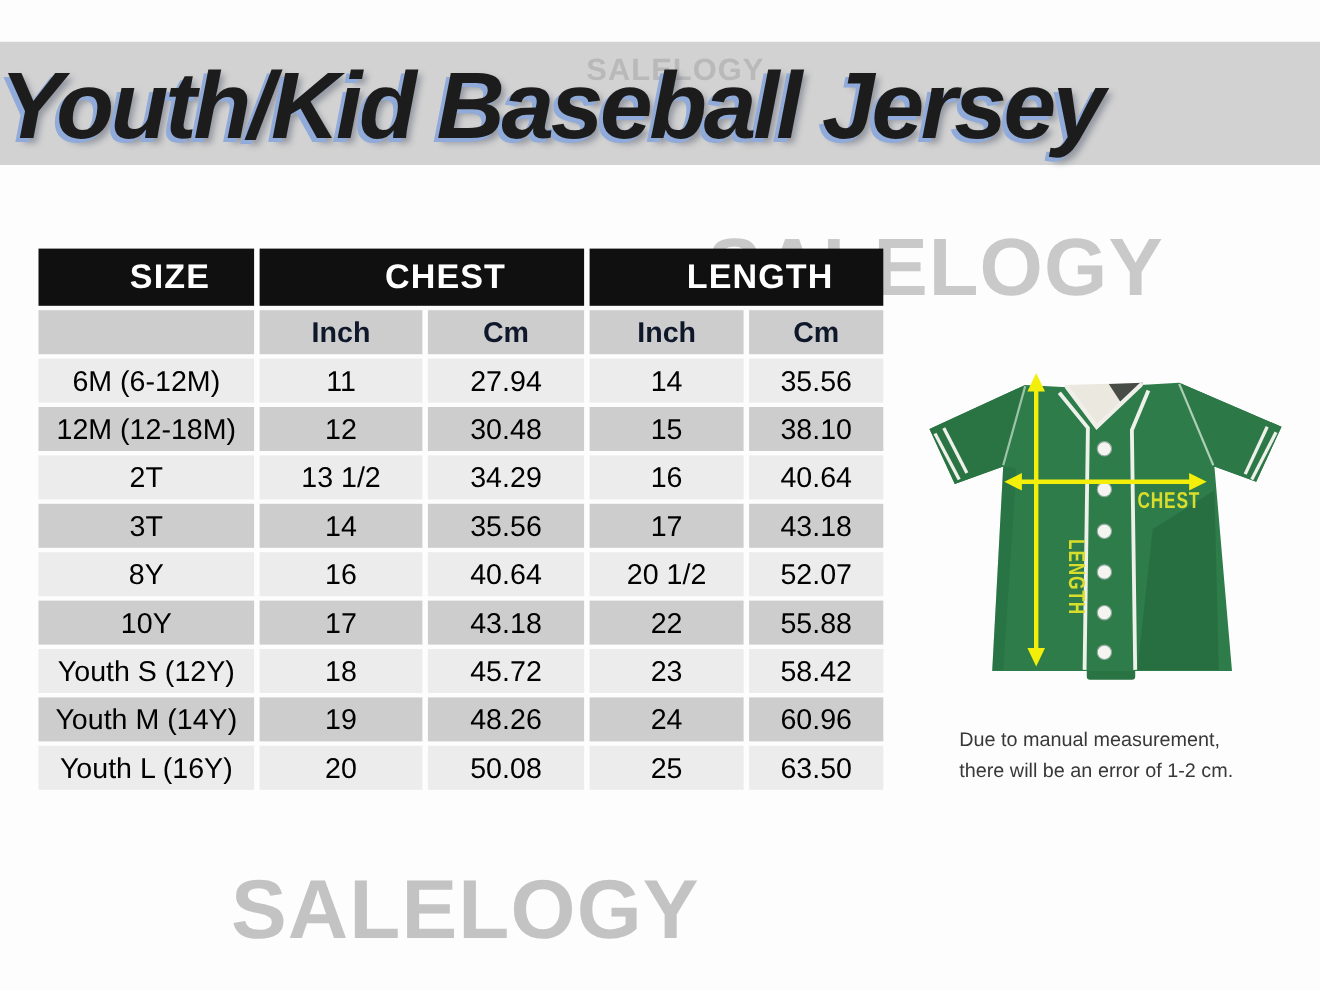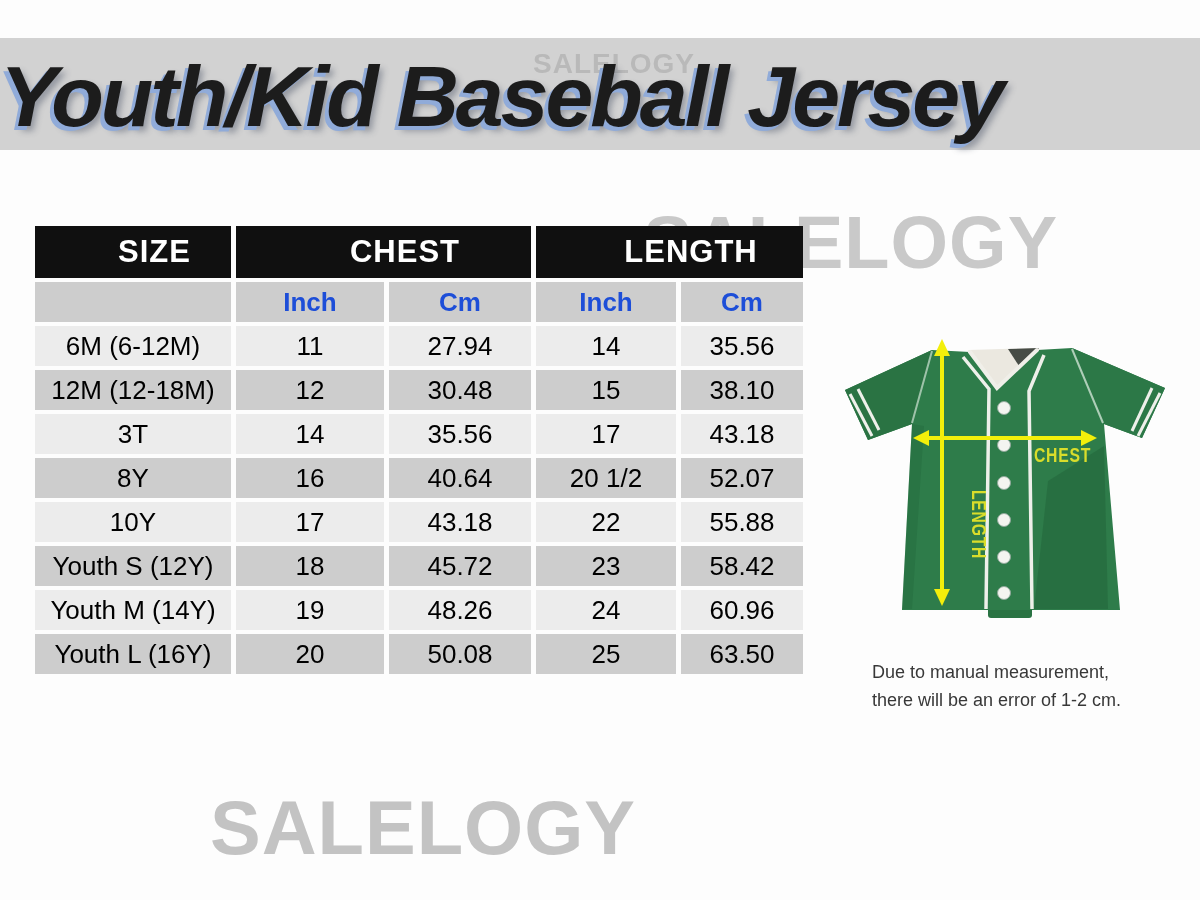--- a/index.html
+++ b/index.html
@@ -24,21 +24,21 @@
   
   table.size-chart{
     position:absolute;left:30px;top:222px;width:778px;z-index:2;
     border-collapse:separate;border-spacing:5px 4px;table-layout:fixed;
   }
   table.size-chart th,table.size-chart td{text-align:center;vertical-align:middle;padding:0;}
   tr.head th{
     background:#101010;color:#ffffff;font-size:31px;font-weight:bold;
     height:52px;letter-spacing:1px;padding-left:43px;
   }
-  tr.units td{background:#cdcdcd;color:#1d4ed8;font-size:26px;font-weight:bold;height:40px;}
+  tr.units td{background:#cdcdcd;color:#0f172a;font-size:26px;font-weight:bold;height:40px;}
   tbody.rows td{font-size:26px;color:#000000;height:40px;font-weight:normal;}
   tbody.rows tr:nth-child(odd) td{background:#ececec;}
   tbody.rows tr:nth-child(even) td{background:#cdcdcd;}
   
   .jersey-wrap{position:absolute;left:838px;top:326px;width:350px;height:295px;z-index:1;}
   
   .note{
     position:absolute;left:872px;top:658px;width:300px;z-index:2;
     font-size:18px;line-height:28px;color:#383838;
   }
@@ -87,20 +87,27 @@
         <td>35.56</td>
       </tr>
       <tr>
         <td>12M (12-18M)</td>
         <td>12</td>
         <td>30.48</td>
         <td>15</td>
         <td>38.10</td>
       </tr>
       <tr>
+        <td>2T</td>
+        <td>13 1/2</td>
+        <td>34.29</td>
+        <td>16</td>
+        <td>40.64</td>
+      </tr>
+      <tr>
         <td>3T</td>
         <td>14</td>
         <td>35.56</td>
         <td>17</td>
         <td>43.18</td>
       </tr>
       <tr>
         <td>8Y</td>
         <td>16</td>
         <td>40.64</td>

